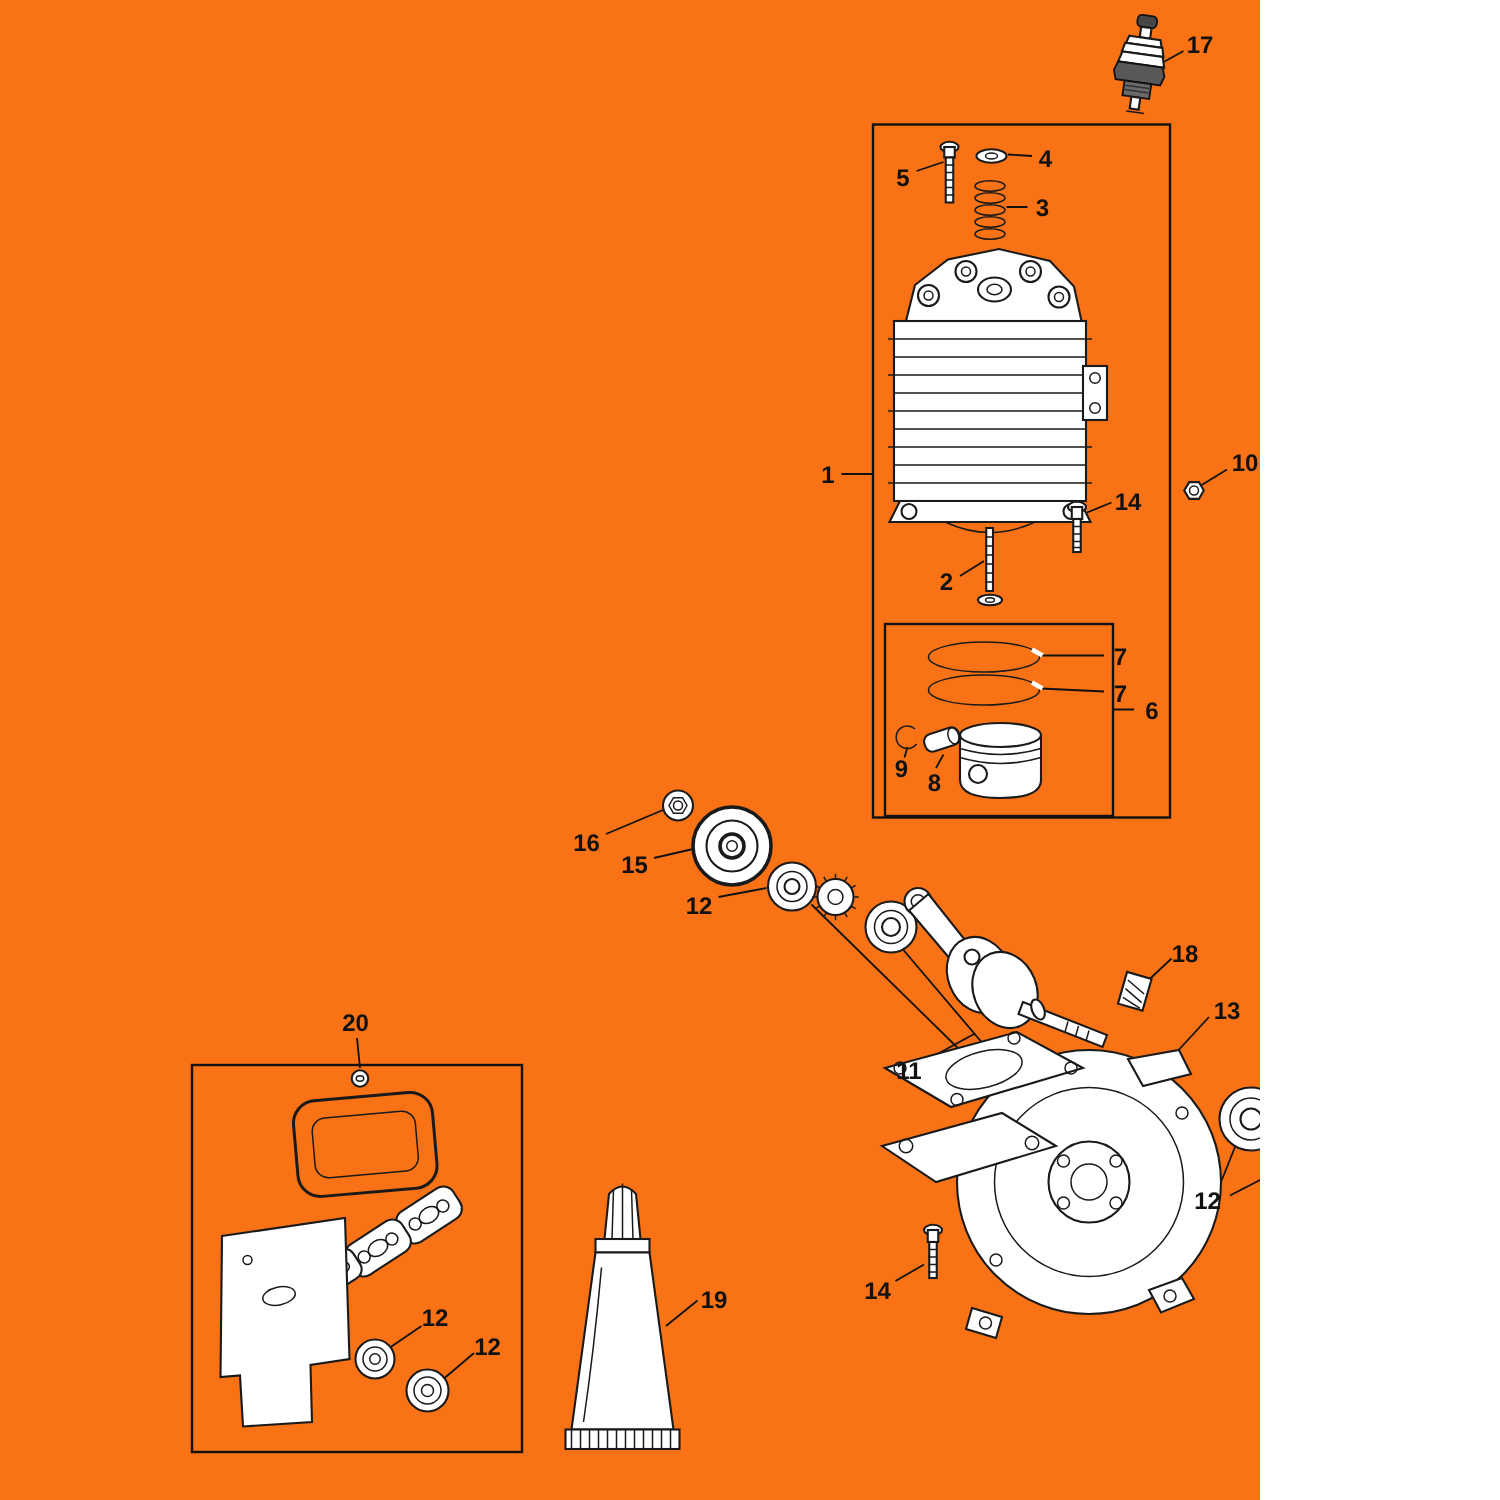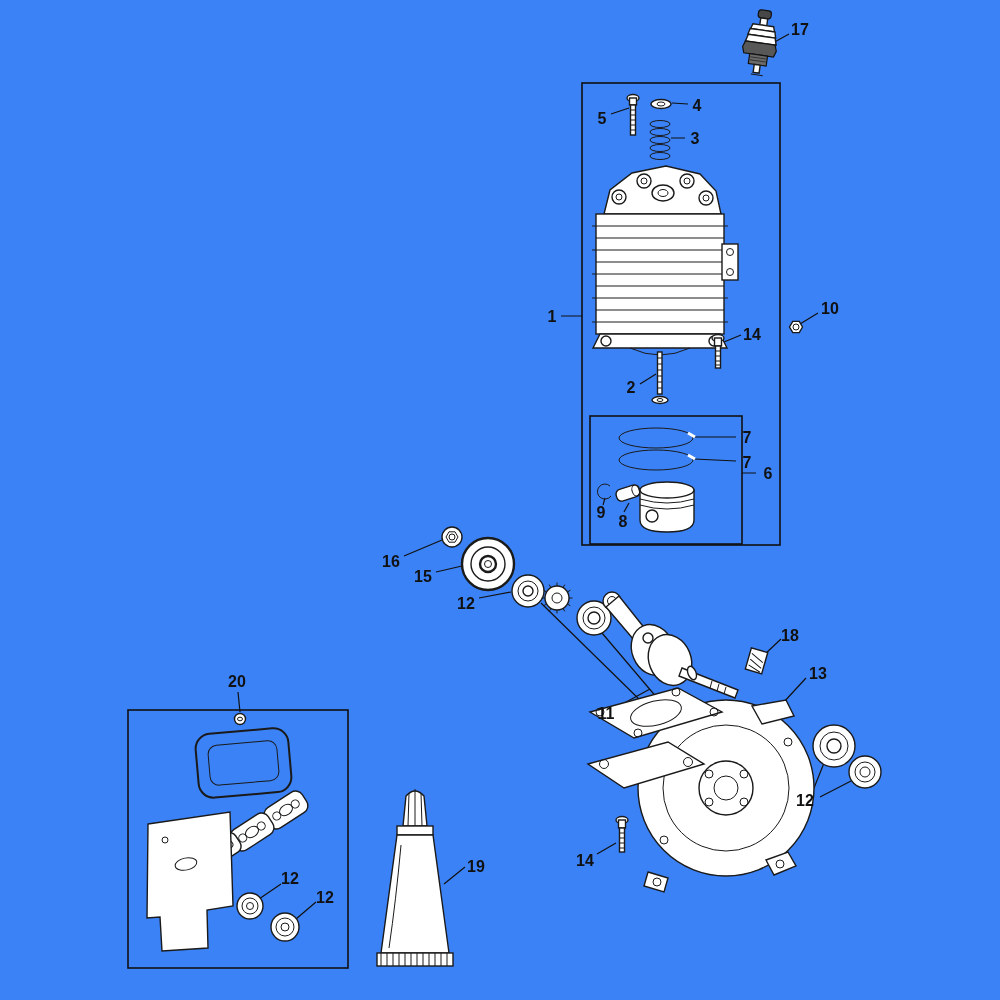--- a/index.html
+++ b/index.html
@@ -1,16 +1,16 @@
 <!DOCTYPE html>
 <html><head>
 <meta charset="utf-8">
 <style>
   html,body{margin:0;padding:0;background:#fff;}
-  .stage{position:relative;width:1000px;height:1000px;background:#3b82f6;overflow:hidden;
+  .stage{position:relative;width:840px;height:1000px;background:#f97316;overflow:hidden;
          font-family:"Liberation Sans","DejaVu Sans",sans-serif;}
   svg{position:absolute;left:0;top:0;}
   .callout{font:bold 16px "Liberation Sans","DejaVu Sans",sans-serif;fill:#111;}
   .ln{stroke:#111;stroke-width:1.2;fill:none;}
   .box{stroke:#111;stroke-width:1.6;fill:none;}
   .shape{stroke:#1a1a1a;stroke-width:1.4;fill:#ffffff;}
   .ring{stroke:#1a1a1a;stroke-width:2;fill:none;}
   .thin{stroke:#1a1a1a;stroke-width:1;fill:none;}
   .dark{stroke:#1a1a1a;stroke-width:2.4;fill:#ffffff;}
 </style>

